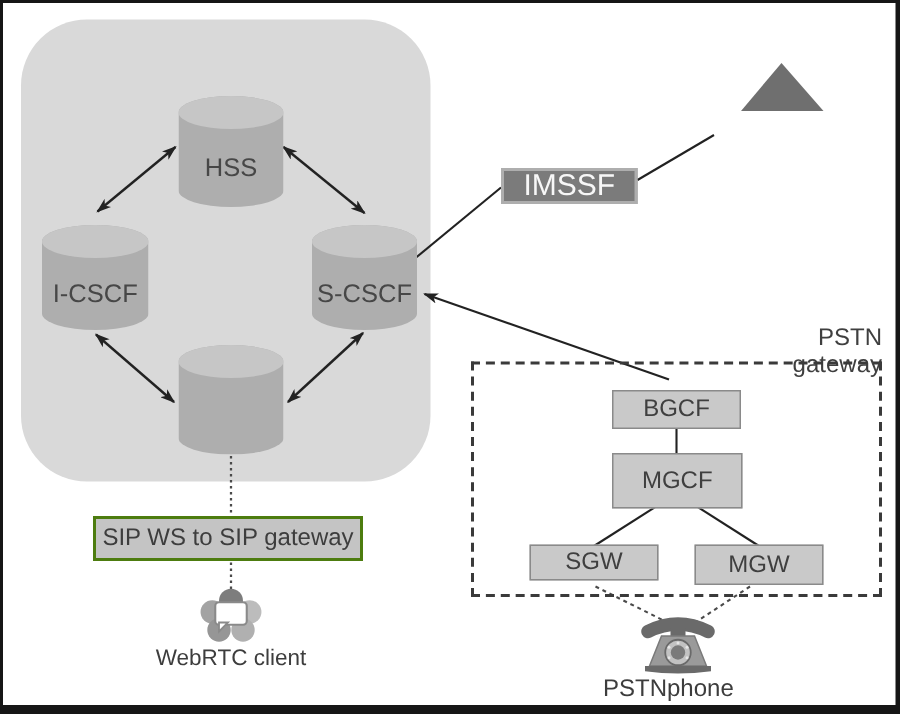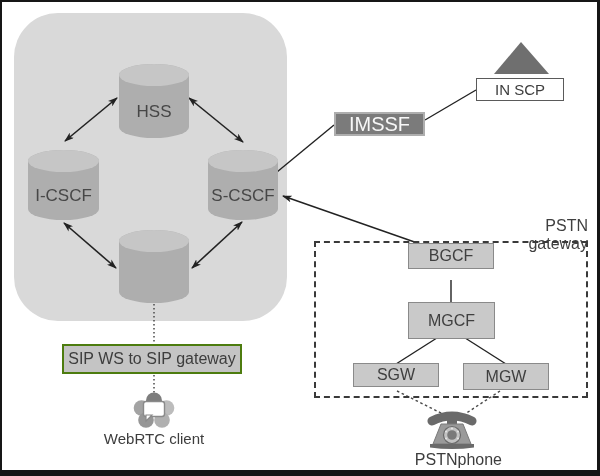--- a/index.html
+++ b/index.html
@@ -32,33 +32,33 @@
   .inscp{left:474px;top:76px;width:88px;height:23px;background:#ffffff;border:1.5px solid #5a5a5a;
     box-sizing:border-box;z-index:3;display:flex;align-items:center;justify-content:center;
     font-size:15px;color:#3d3d3d;}
   .triangle{left:492px;top:40px;width:0;height:0;z-index:3;
     border-left:27px solid transparent;border-right:28px solid transparent;
     border-bottom:32px solid #6f6f6f;}
   
   .pstn-box{left:312px;top:239px;width:274px;height:157px;border:2px dashed #3a3a3a;
     box-sizing:border-box;z-index:3;background:transparent;}
   .pstn-label{left:482px;top:215px;width:104px;text-align:right;font-size:16px;z-index:3;color:#3f3f3f;}
-  .bgcf{left:406px;top:241px;width:86px;height:26px;}
+  .bgcf{left:406px;top:258px;width:86px;height:26px;}
   .mgcf{left:406px;top:300px;width:87px;height:37px;}
   .sgw{left:351px;top:361px;width:86px;height:24px;}
   .mgw{left:461px;top:361px;width:86px;height:27px;}
   
   .sipws{left:60px;top:342px;width:180px;height:30px;background:#c4c4c4;border:2px solid #4d7c0f;
     box-sizing:border-box;z-index:3;display:flex;align-items:center;justify-content:center;
     font-size:16px;color:#3d3d3d;}
   
   .webrtc-icon{left:130px;top:390px;z-index:3;}
   .webrtc-caption{left:82px;top:428px;width:140px;text-align:center;font-size:15px;z-index:3;}
   .phone-icon{left:423px;top:408px;z-index:3;}
-  .phone-caption{left:400px;top:449px;width:100px;text-align:right;font-size:16px;z-index:3;}
+  .phone-caption{left:400px;top:449px;width:100px;text-align:left;font-size:16px;z-index:3;}
 </style>
 </head>
 <body>
 
 <div class="frame">
 
   <div class="abs ims-box"></div>
 
   <svg class="abs connectors" width="600" height="476" viewBox="0 0 600 476">
     <defs>
@@ -113,21 +113,20 @@
 
   <div class="abs cyl" style="left:117px;top:228px;width:70px;height:73px;">
     <svg width="70" height="73" viewBox="0 0 70 73" preserveAspectRatio="none">
       <path d="M0,11 A35,11 0 0 1 70,11 L70,62 A35,11 0 0 1 0,62 Z" fill="#aeaeae"></path>
       <ellipse cx="35" cy="11" rx="35" ry="11" fill="#c6c6c6"></ellipse>
     </svg>
   </div>
 
   <div class="abs imssf">IMSSF</div>
   <div class="abs triangle"></div>
-  <div class="abs inscp">IN SCP</div>
 
   <div class="abs pstn-label">PSTN gateway</div>
   <div class="abs pstn-box"></div>
   <div class="abs gbox bgcf">BGCF</div>
   <div class="abs gbox mgcf">MGCF</div>
   <div class="abs gbox sgw">SGW</div>
   <div class="abs gbox mgw">MGW</div>
 
   <div class="abs sipws">SIP WS to SIP gateway</div>
 

